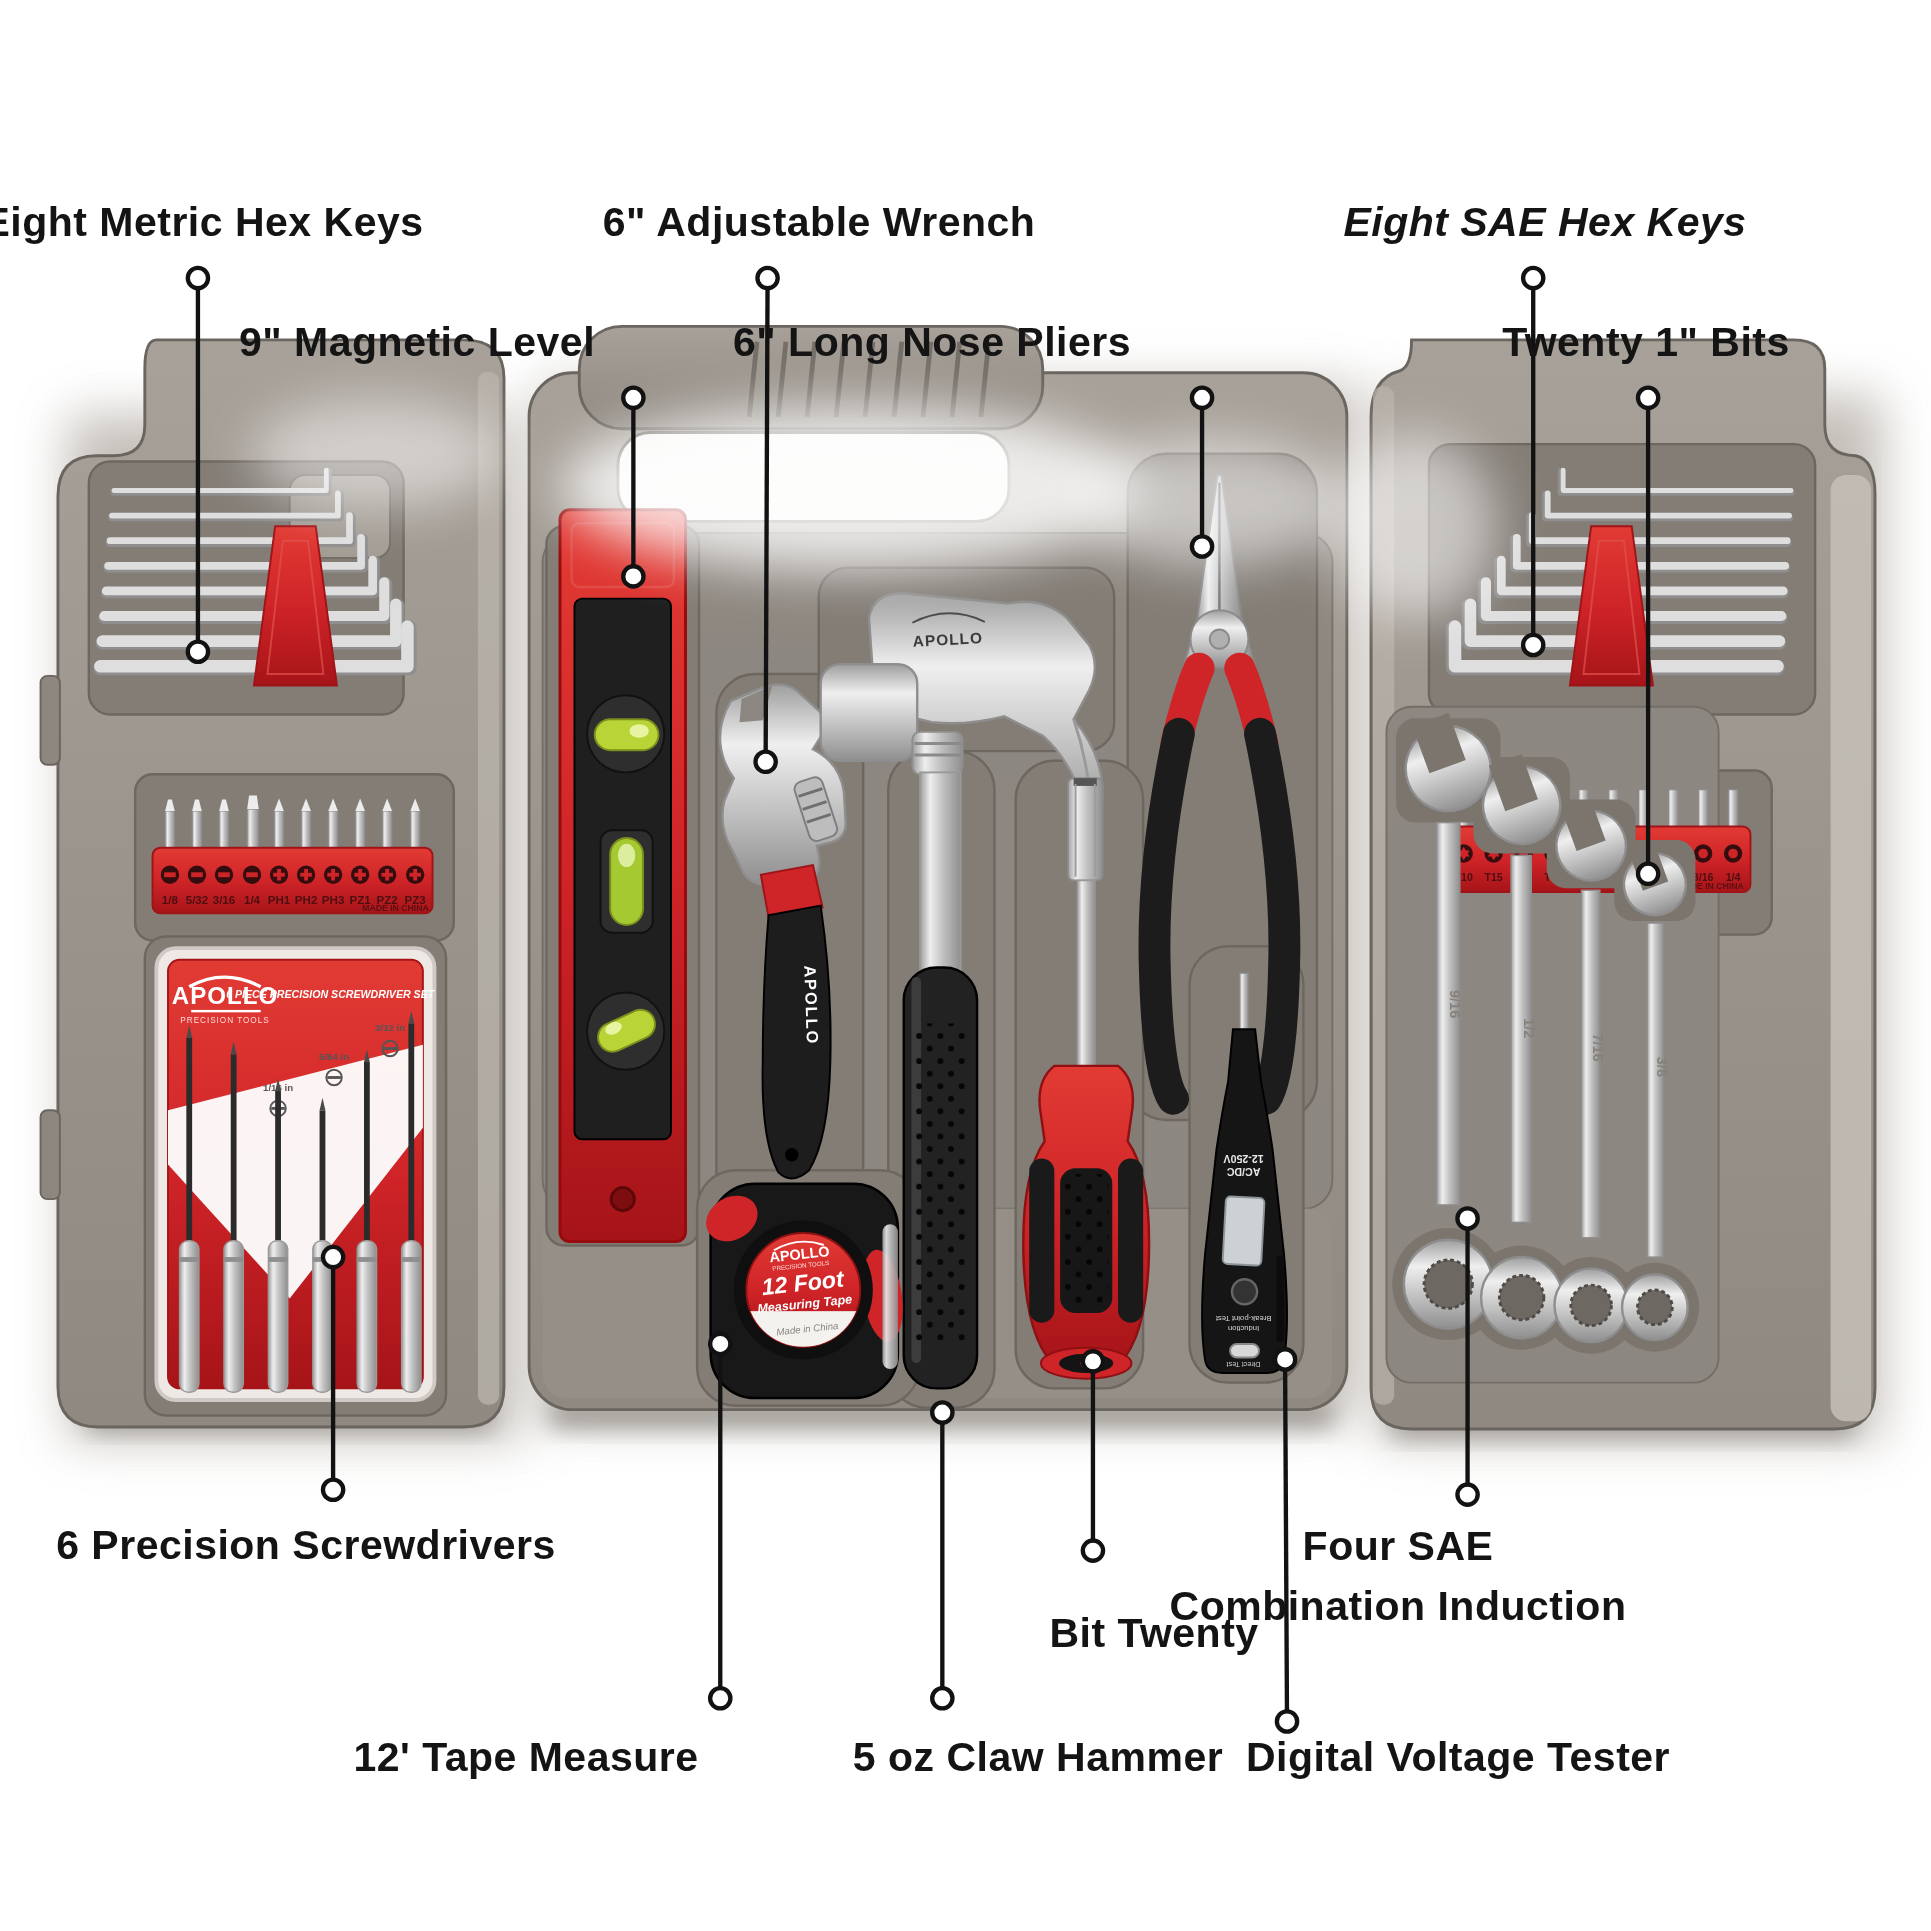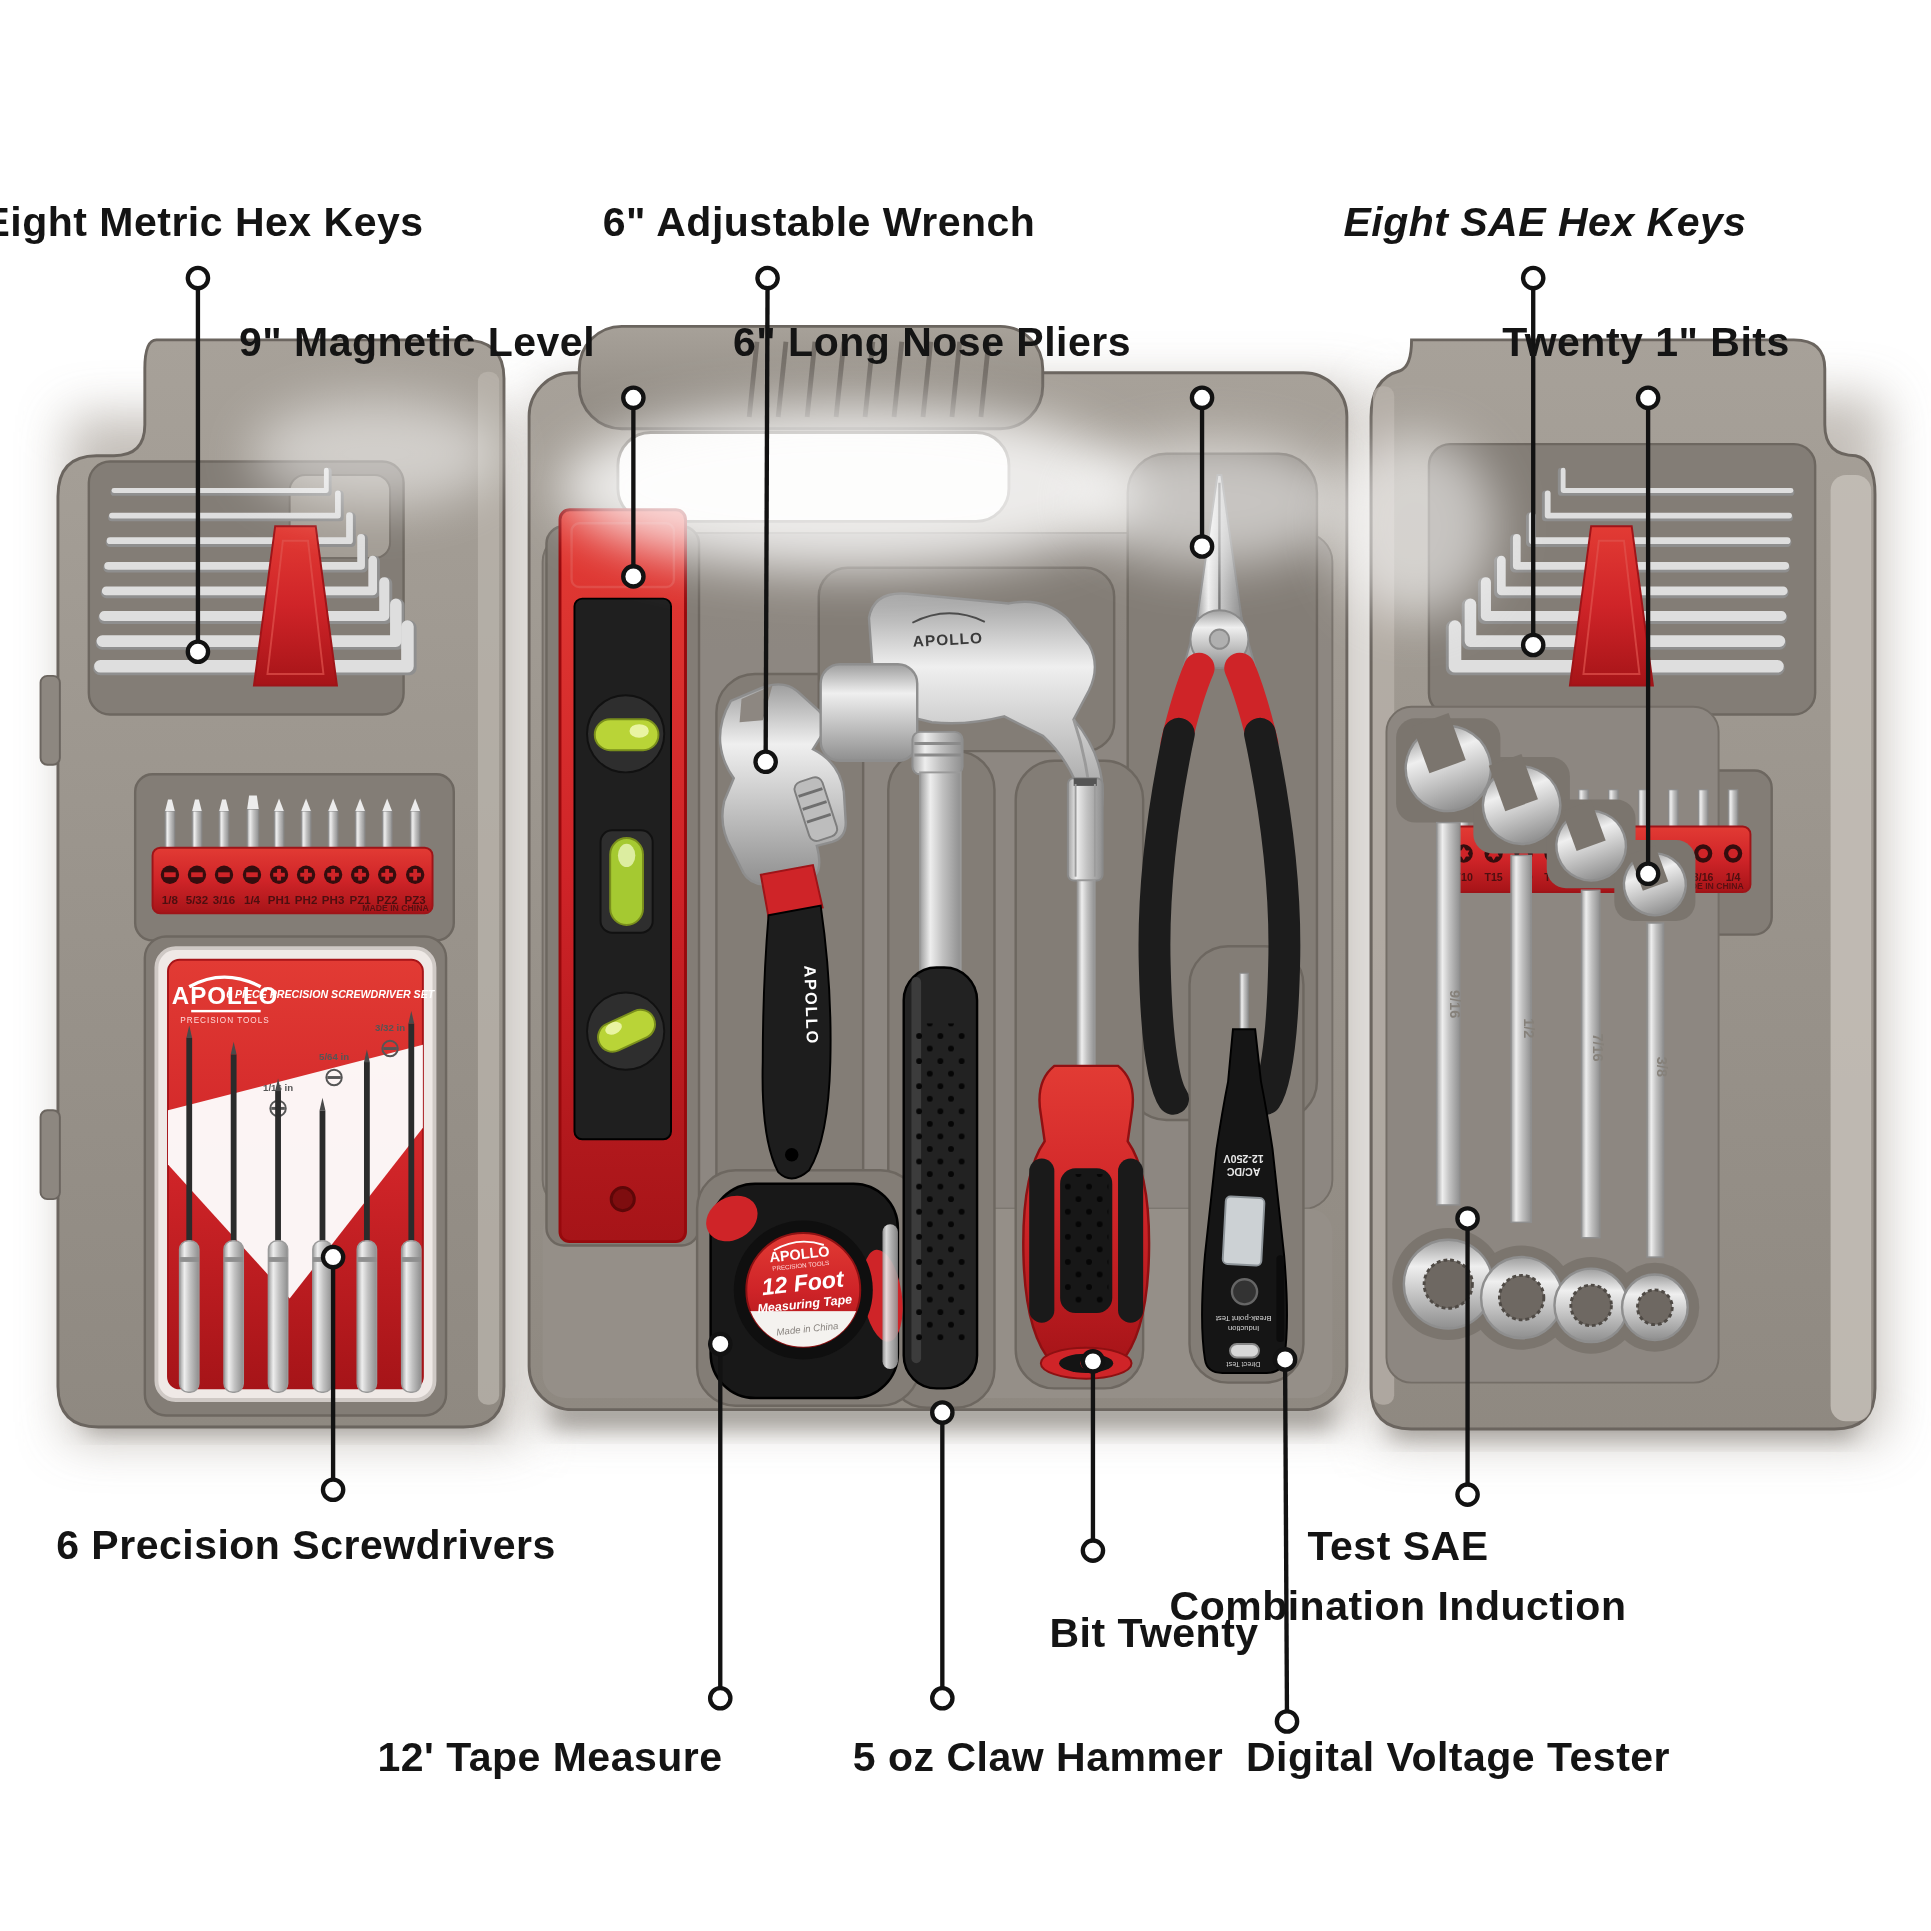--- a/index.html
+++ b/index.html
@@ -630,22 +630,22 @@
 </svg>
 
 <div class="callout-label" style="left:203px;top:199px;">Eight Metric Hex Keys</div>
 <div class="callout-label" style="left:819px;top:199px;">6" Adjustable Wrench</div>
 <div class="callout-label" style="left:1545px;top:199px;font-style:italic;">Eight SAE Hex Keys</div>
 <div class="callout-label" style="left:417px;top:319px;">9" Magnetic Level</div>
 <div class="callout-label" style="left:932px;top:319px;">6" Long Nose Pliers</div>
 <div class="callout-label" style="left:1646px;top:319px;">Twenty 1" Bits</div>
 <div class="callout-label" style="left:306px;top:1522px;">6 Precision Screwdrivers</div>
 <div class="callout-label two-line" style="left:1398px;top:1516px;">
-  <div>Test SAE</div>
+  <div>Four SAE</div>
   <div>Combination Induction</div>
 </div>
 <div class="callout-label" style="left:1154px;top:1610px;">Bit Twenty</div>
-<div class="callout-label" style="left:526px;top:1734px;margin-left:24px;">12' Tape Measure</div>
+<div class="callout-label" style="left:526px;top:1734px;">12' Tape Measure</div>
 <div class="callout-label" style="left:1038px;top:1734px;">5 oz Claw Hammer</div>
 <div class="callout-label" style="left:1458px;top:1734px;">Digital Voltage Tester</div>
 
 </div>
 
 
 </body></html>

